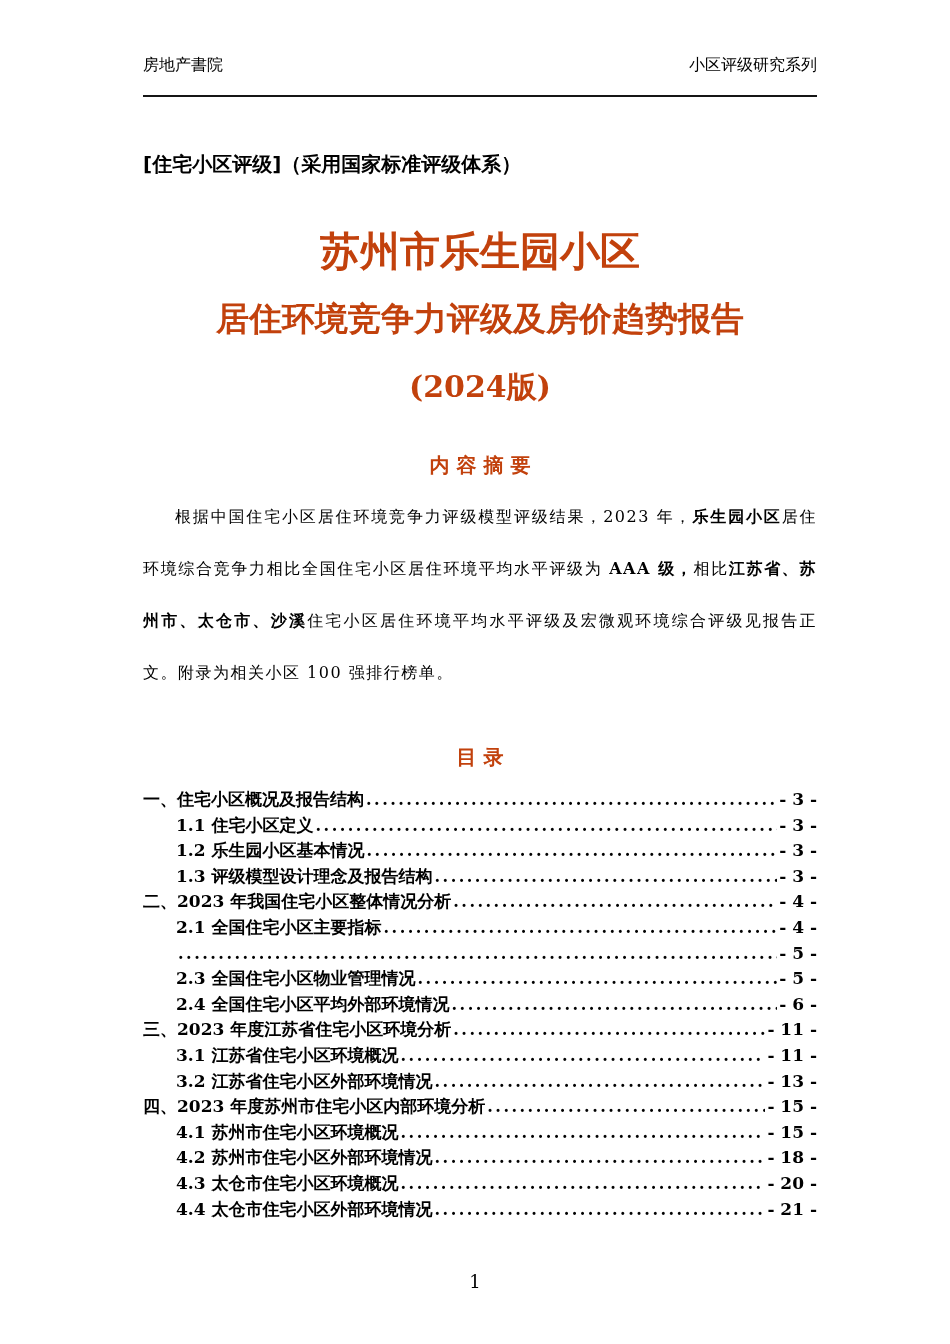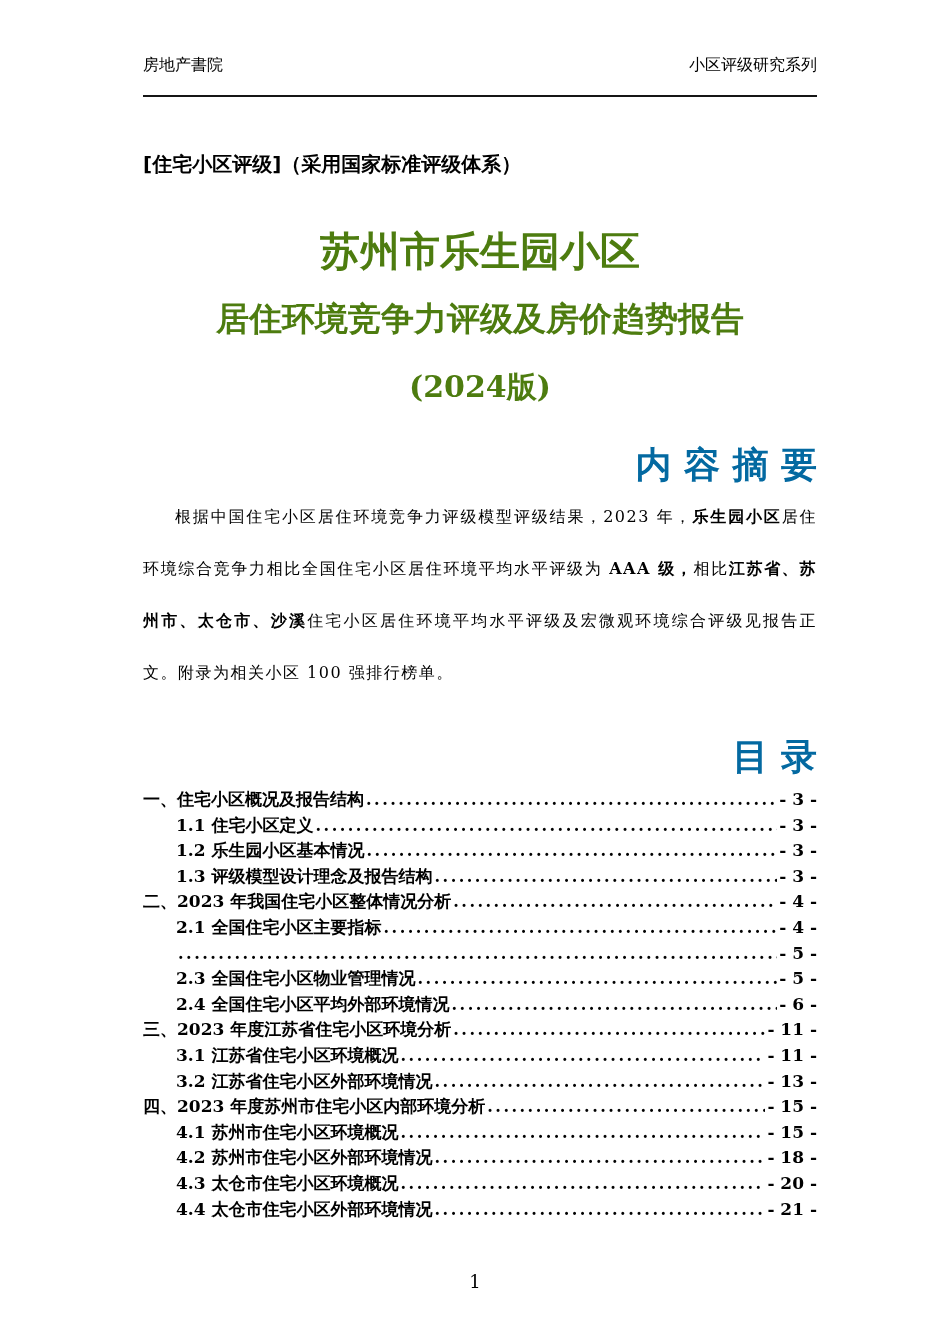--- a/index.html
+++ b/index.html
@@ -27,24 +27,24 @@
     font-family:"DejaVu Sans","Liberation Sans",sans-serif;
     font-weight:bold; font-size:20px; line-height:26px;
   }
   
   .title-block { text-align:center; font-weight:bold; }
   .title-l1 { margin-top:50px; font-size:40px; line-height:48px; }
   .title-l2 { margin-top:20px; font-size:33px; line-height:48px; }
   .title-l3 { margin-top:24px; font-size:30px; line-height:40px; }
   
   .sec {
-    margin:40px 0 0 0; text-align:right;
+    margin:40px 0 0 0; text-align:center;
     font-family:"DejaVu Sans","Liberation Sans",sans-serif;
-    font-size:36px; font-weight:bold; line-height:36px;
-    color:#0369a1;
+    font-size:20px; font-weight:bold; line-height:36px;
+    color:#c2410c;
   }
   
   .summary {
     margin:8px 0 0 0;
     font-size:16px; line-height:52px; letter-spacing:1.5px;
     text-align:justify; text-indent:2em;
   }
   .summary .b { font-weight:bold; }
   
   .toc {
@@ -71,21 +71,21 @@
 
 <div class="page">
 
   <div class="hdr">
     <span>房地产書院</span>
     <span>小区评级研究系列</span>
   </div>
 
   <div class="tagline">[住宅小区评级]（采用国家标准评级体系）</div>
 
-  <div class="title-block" style="color: #4d7c0f;">
+  <div class="title-block" style="color: #c2410c;">
     <div class="title-l1">苏州市乐生园小区</div>
     <div class="title-l2">居住环境竞争力评级及房价趋势报告</div>
     <div class="title-l3">(2024版)</div>
   </div>
 
   <h2 class="sec">内 容 摘 要</h2>
 
   <p class="summary"><span>根据中国住宅小区居住环境竞争力评级模型评级结果，2023 年，</span><span class="b">乐生园小区</span><span>居住环境综合竞争力相比全国住宅小区居住环境平均水平评级为 </span><span class="b">AAA 级，</span><span>相比</span><span class="b">江苏省、苏州市、太仓市、沙溪</span><span>住宅小区居住环境平均水平评级及宏微观环境综合评级见报告正文。附录为相关小区 100 强排行榜单。</span></p>
 
   <h2 class="sec">目 录</h2>

